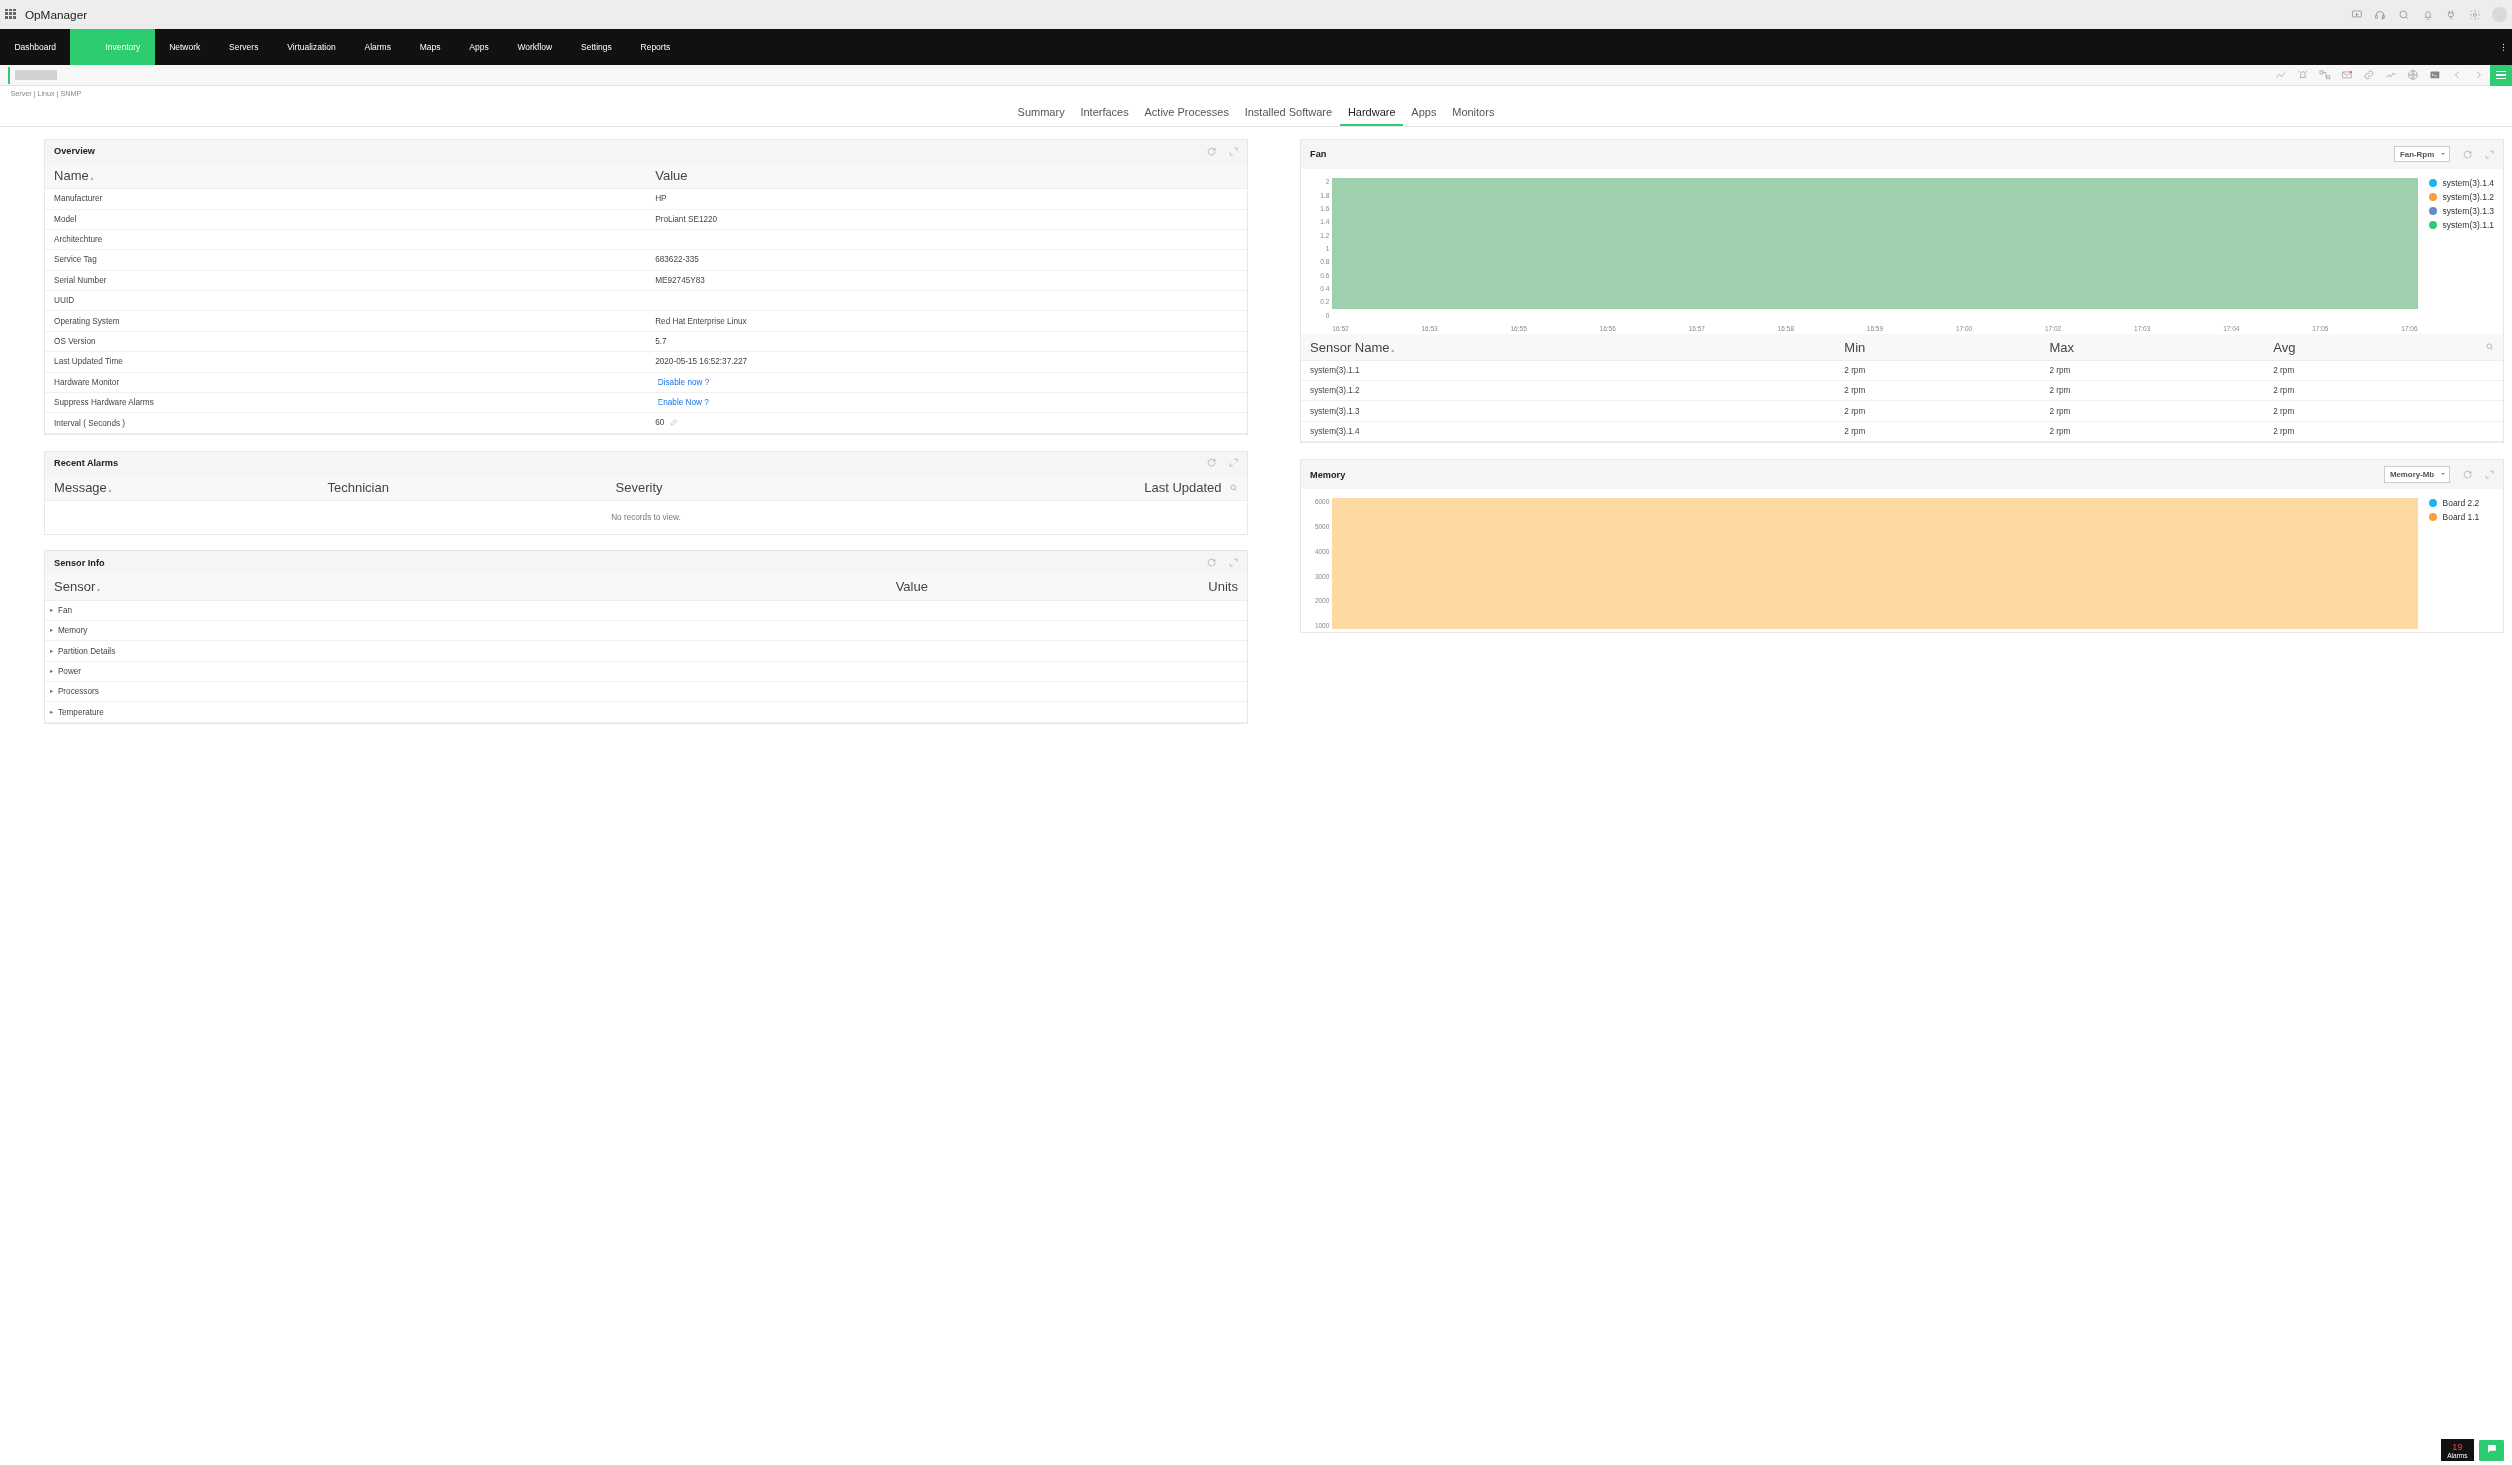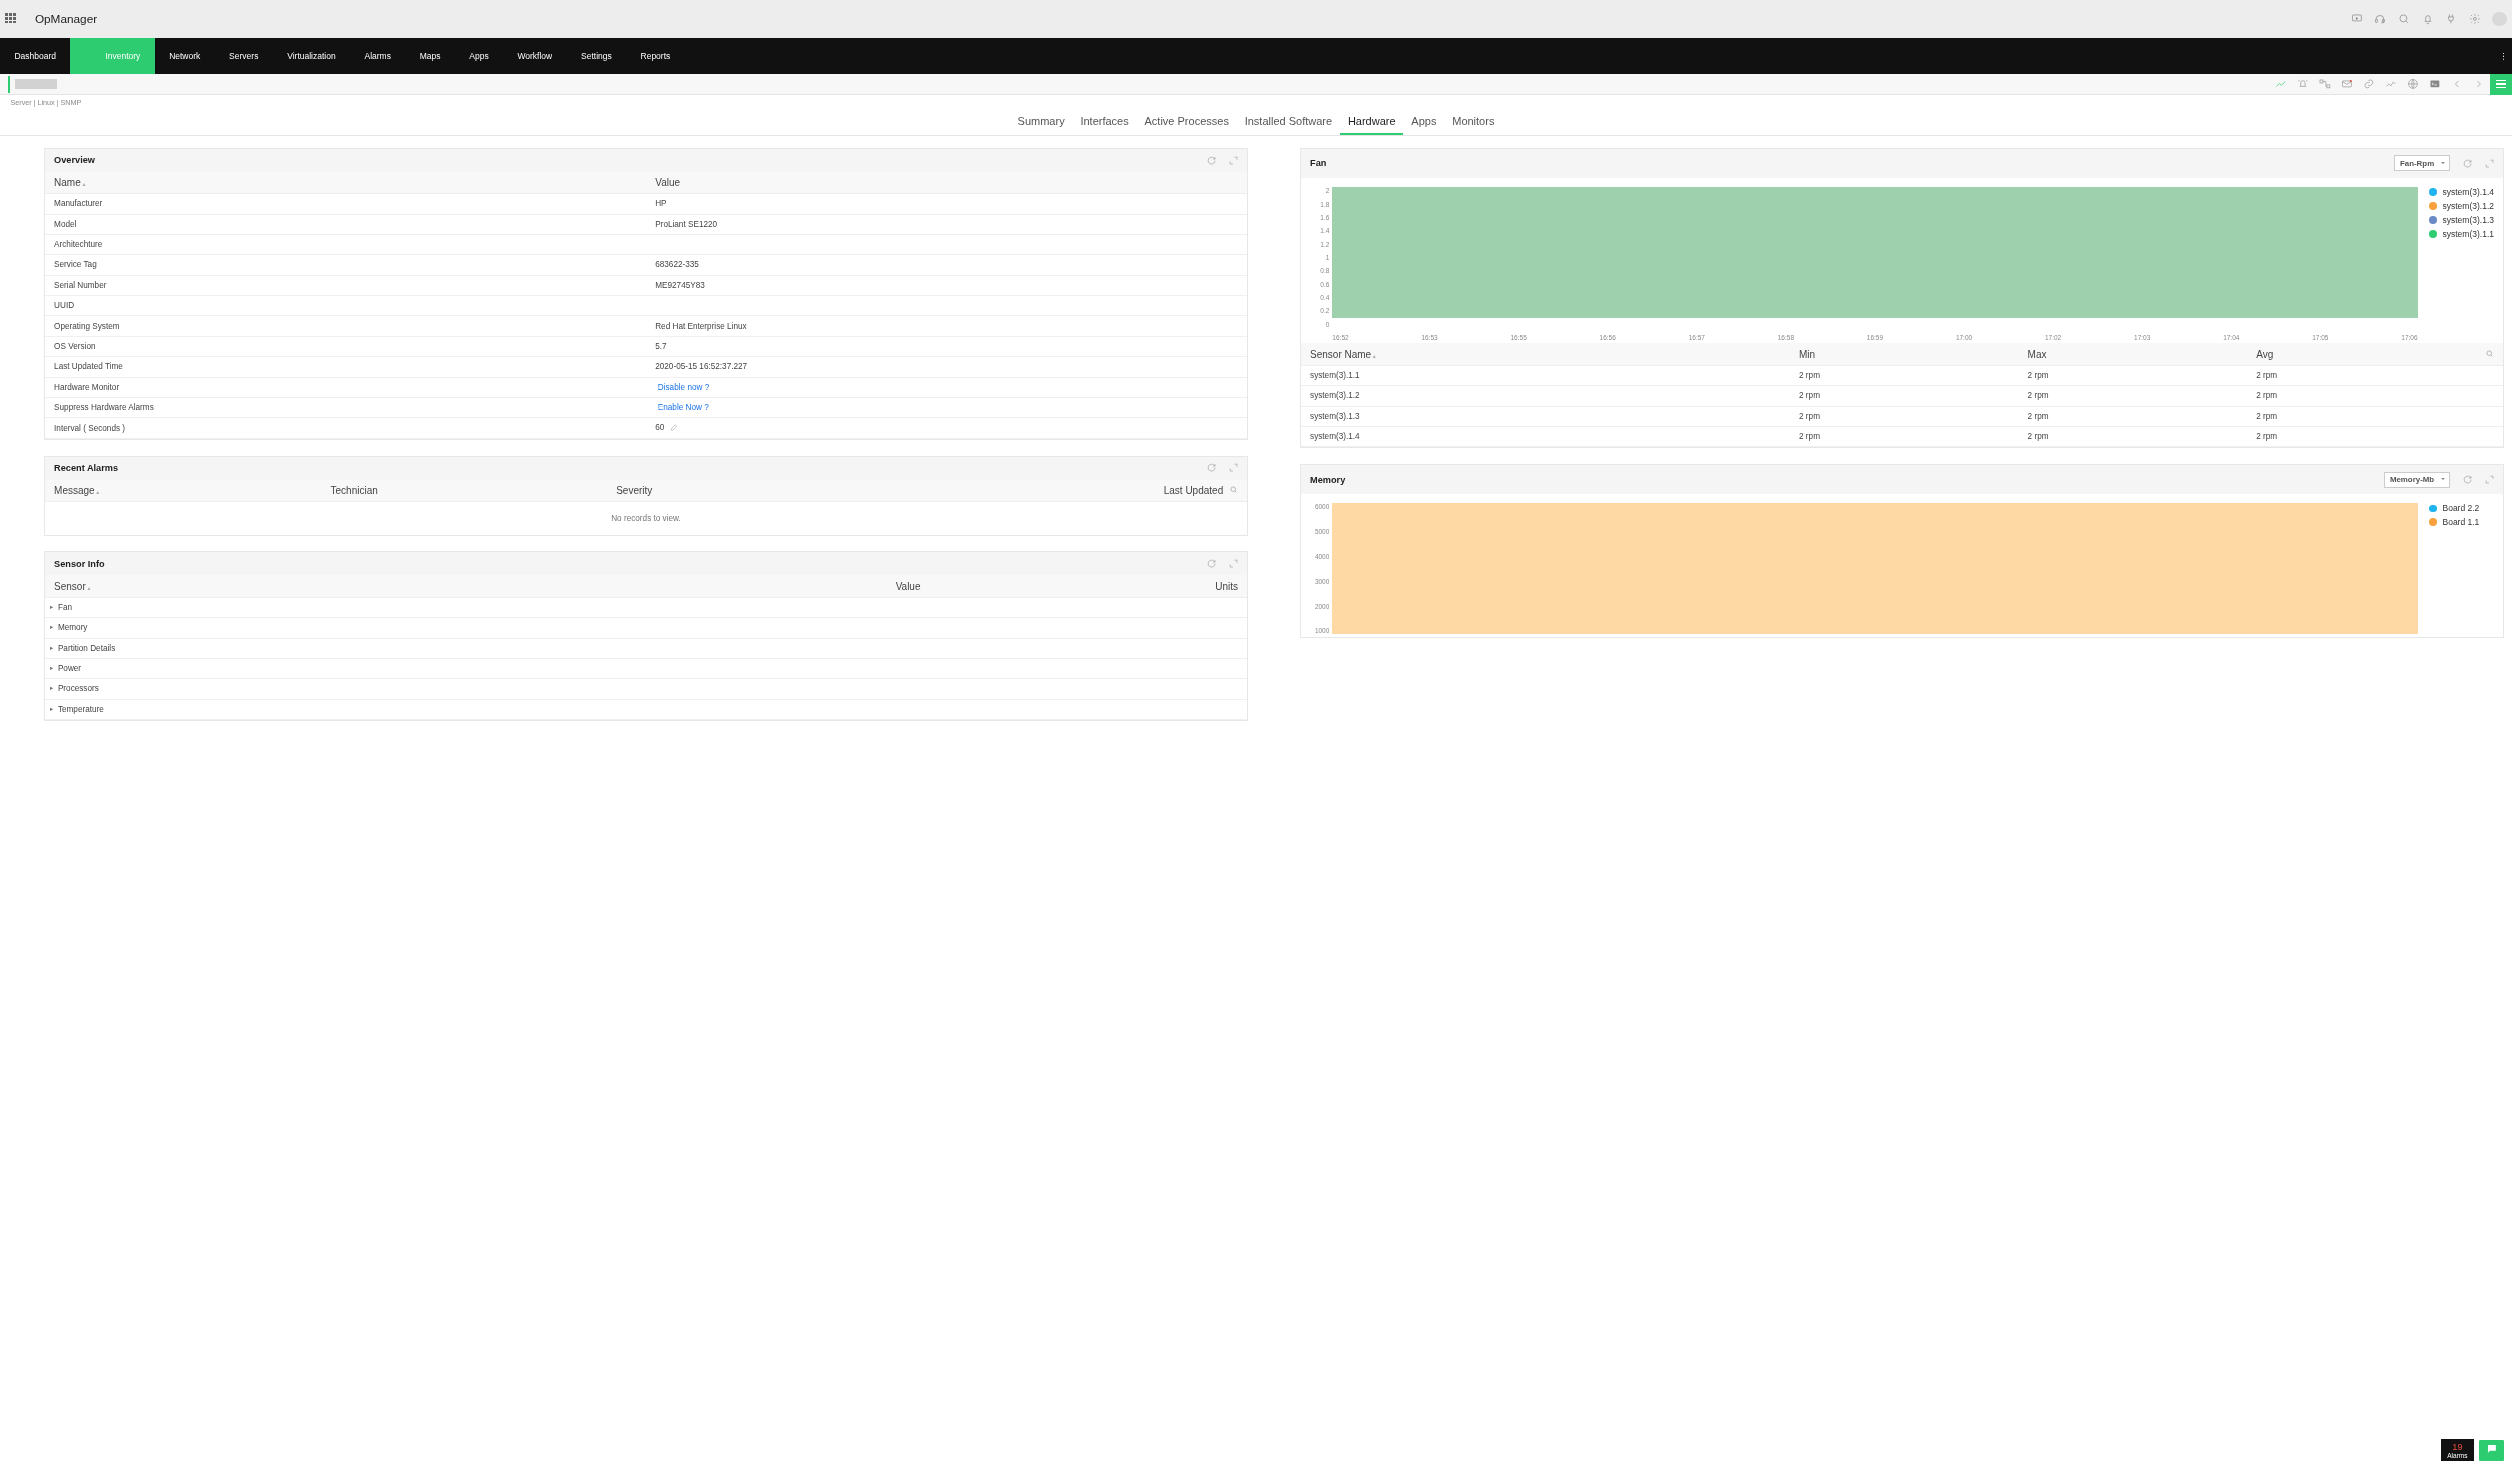--- a/index.html
+++ b/index.html
@@ -1,19 +1,19 @@
 <!DOCTYPE html>
 <html style="font-size:10.5px"><head>
 <meta charset="utf-8">
 <style>
   * { box-sizing: border-box; margin: 0; padding: 0; }
   html, body { height: 100%; }
   body { font-family: -apple-system, "Segoe UI", Arial, sans-serif; font-size: 8.5px; color: #333; background: #fff; }
   
-  .masthead { height: 38px; background: #ededed; display: flex; align-items: center; padding: 0 5.2px; gap: 10px; }
+  .masthead { height: 29px; background: #ededed; display: flex; align-items: center; padding: 0 5.2px; }
   .apps-grid { width: 11.8px; height: 11.8px; display: grid; grid-template-columns: repeat(3,2.6px); grid-template-rows: repeat(3,2.6px); gap: 1.3px; margin-right: 7.9px; }
   .apps-grid span { background: #666; width: 2.6px; height: 2.6px; }
   .brand { font-size: 11.8px; font-weight: 500; color: #222; }
   .mast-right { margin-left: auto; display: flex; gap: 11.8px; align-items: center; }
   .mast-icon { width: 11.8px; height: 11.8px; fill: none; stroke: #888; stroke-width: 1.5; }
   .avatar { width: 14.4px; height: 14.4px; border-radius: 50%; background: #d9d9d9; }
   
   .mainnav { height: 36px; background: #111; display: flex; align-items: stretch; }
   .mainnav a { color: #fff; font-size: 8.5px; display: flex; align-items: center; padding: 0 14.4px; text-decoration: none; }
   .mainnav a.active { background: #2ecc71; color: #fff; padding-left: 35px; }
@@ -39,21 +39,21 @@
   .content { display: flex; gap: 15.7px; padding: 11.8px 7.9px 0 7.9px; }
   .col { flex: 1 1 0; min-width: 0; padding-left: 36px; }
   .card { border: 0.7px solid #e7e7e7; margin-bottom: 15.7px; background: #fff; }
   .card-header { background: #f5f5f5; padding: 6.5px 9.2px; display: flex; align-items: center; font-weight: 600; font-size: 9.2px; color: #222; }
   .card-header .hdr-right { margin-left: auto; display: flex; align-items: center; gap: 13px; }
   .refresh-ico, .expand-ico { width: 9.2px; height: 9.2px; stroke: #888; stroke-width: 1.4; fill: none; cursor: pointer; }
   .dropdown { border: 0.7px solid #ccc; background: #fff; font-size: 7.9px; padding: 2.6px 14.4px 2.6px 5.2px; position: relative; color: #555; }
   .dropdown::after { content: ""; position: absolute; right: 3.9px; top: 50%; margin-top: -1.3px; border: 2.6px solid transparent; border-top-color: #888; }
   
   .tbl { width: 100%; border-collapse: collapse; }
-  .tbl th { background: #f8f8f8; text-align: left; font-weight: 500; font-size: 10px; padding: 5.2px 9.2px; color: #444; border-bottom: 0.7px solid #eee; }
+  .tbl th { background: #f8f8f8; text-align: left; font-weight: 500; font-size: 13px; padding: 5.2px 9.2px; color: #444; border-bottom: 0.7px solid #eee; }
   .tbl td { padding: 5.2px 9.2px; font-size: 8.2px; color: #444; border-bottom: 0.7px solid #f0f0f0; }
   .sort::after { content: " \25B4"; font-size: 5.9px; color: #aaa; }
   .chip-green { width: 9.8px; height: 9.8px; border-radius: 50%; background: #2ecc71; position: relative; }
   .chip-green::after { content: "✓"; color: #fff; font-size: 6.5px; position: absolute; left: 2px; top: 0.7px; }
   .chip-red { width: 9.8px; height: 9.8px; border-radius: 50%; background: #e74c3c; position: relative; }
   .chip-red::after { content: "✕"; color: #fff; font-size: 6.5px; position: absolute; left: 2px; top: 0.7px; }
   .action-link { color: #1a73e8; font-size: 8.2px; text-decoration: none; margin-left: 2.6px; }
   .edit-ico { width: 8.5px; height: 8.5px; stroke: #888; stroke-width: 1.3; fill: none; margin-left: 3.9px; vertical-align: -1.3px; }
   .search-ico { width: 9.2px; height: 9.2px; stroke: #888; stroke-width: 1.5; fill: none; }
   .empty { text-align: center; padding: 11.8px; font-size: 8.2px; color: #777; }

